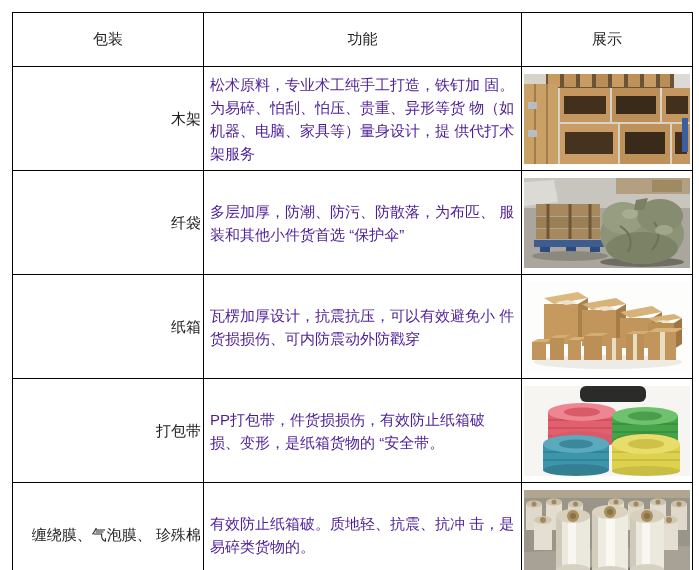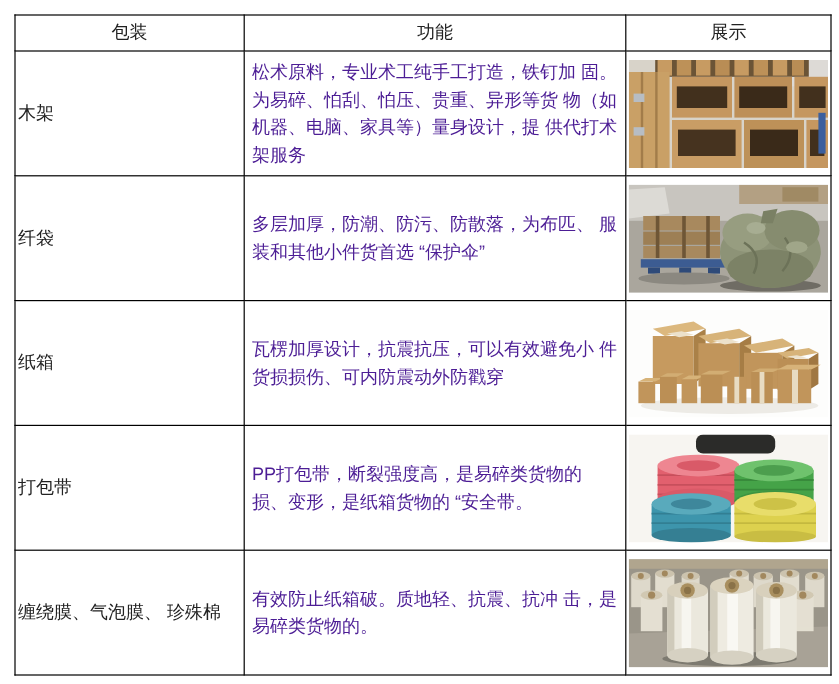--- a/index.html
+++ b/index.html
@@ -7,27 +7,27 @@
     width:699px;height:570px;background:#ffffff;position:relative;overflow:hidden;
     font-family:"Liberation Sans","DejaVu Sans",sans-serif;color:#333;
   }
   table.pack-table{
     position:absolute;left:12px;top:12px;
     border-collapse:collapse;table-layout:fixed;width:680px;background:#fff;
   }
   .pack-table th,.pack-table td{border:1px solid #000;overflow:hidden;}
   .pack-table th{
     height:29px;font-weight:normal;font-size:15px;color:#222;
-    text-align:center;vertical-align:middle;padding:0;
+    text-align:center;vertical-align:middle;padding:12px;
   }
   .col-package{width:191px;}
   .col-function{width:318px;}
   .col-display{width:171px;}
   .pack-table td{height:103px;vertical-align:middle;}
-  td.cell-package{text-align:left;font-size:15px;color:#222;padding:0 2px;line-height:22px;}
+  td.cell-package{text-align:right;font-size:15px;color:#222;padding:0 2px;line-height:22px;}
   td.cell-function{font-size:15px;line-height:23px;color:#4c1d95;padding:0 6px;text-align:left;}
   td.cell-photo{text-align:center;padding:0;}
   .photo{display:inline-block;vertical-align:middle;width:166px;height:90px;}
 </style>
 </head>
 <body>
 
 <table class="pack-table">
   <colgroup>
     <col class="col-package">
@@ -167,21 +167,21 @@
             <rect x="124" y="50" width="28" height="28" fill="#c1955b"></rect>
               <polygon points="124,50 132,46 160,46 152,50" fill="#d7b379"></polygon>
               <rect x="136" y="50" width="5" height="28" fill="#e8dcc3"></rect>
           </g>
         </svg>
       </td>
     </tr>
 
     <tr>
       <td class="cell-package">打包带</td>
-      <td class="cell-function">PP打包带，断裂强度高，是易碎类货物的 损、变形，是纸箱货物的 “安全带。</td>
+      <td class="cell-function">PP打包带，件货损损伤，有效防止纸箱破 损、变形，是纸箱货物的 “安全带。</td>
       <td class="cell-photo">
         <svg class="photo" viewBox="0 0 166 90">
           <rect width="166" height="90" fill="#f7f5f1"></rect>
           <rect x="56" y="0" width="66" height="16" rx="6" fill="#2b2b29"></rect>
           <g>
             <rect x="24" y="26" width="68" height="28" fill="#e2606e"></rect>
             <line x1="24" y1="34" x2="92" y2="34" stroke="#c74f5c" stroke-width="1.5"></line>
             <line x1="24" y1="42" x2="92" y2="42" stroke="#c74f5c" stroke-width="1.5"></line>
             <line x1="24" y1="50" x2="92" y2="50" stroke="#c74f5c" stroke-width="1.5"></line>
             <ellipse cx="58" cy="54" rx="34" ry="9" fill="#d95a68"></ellipse>

